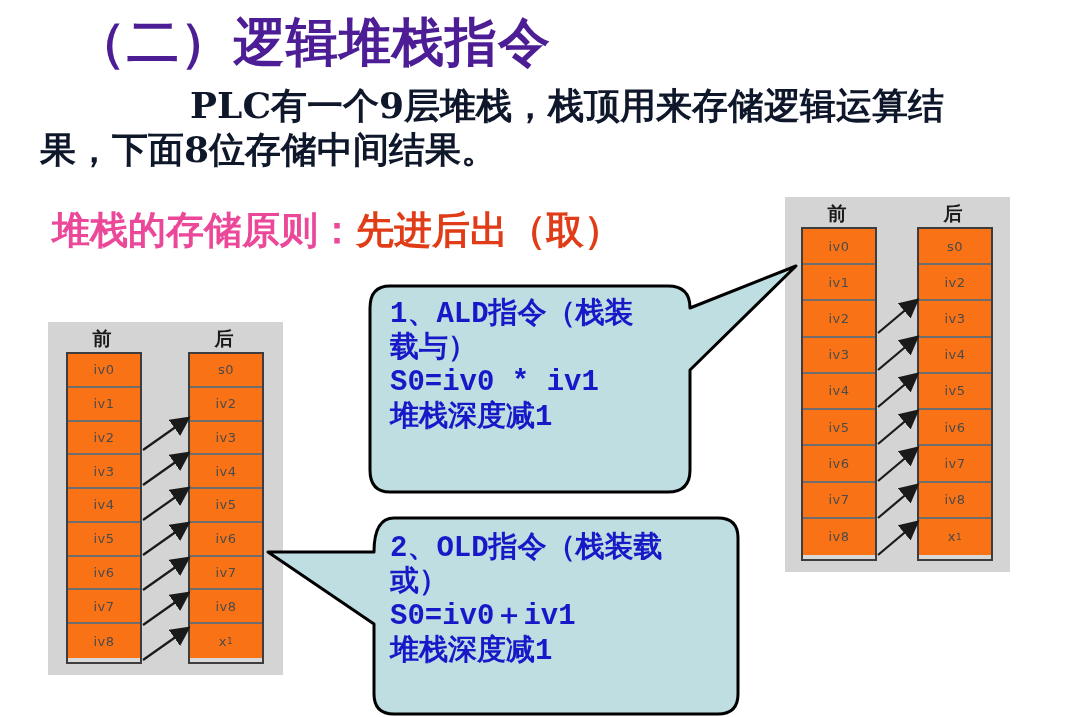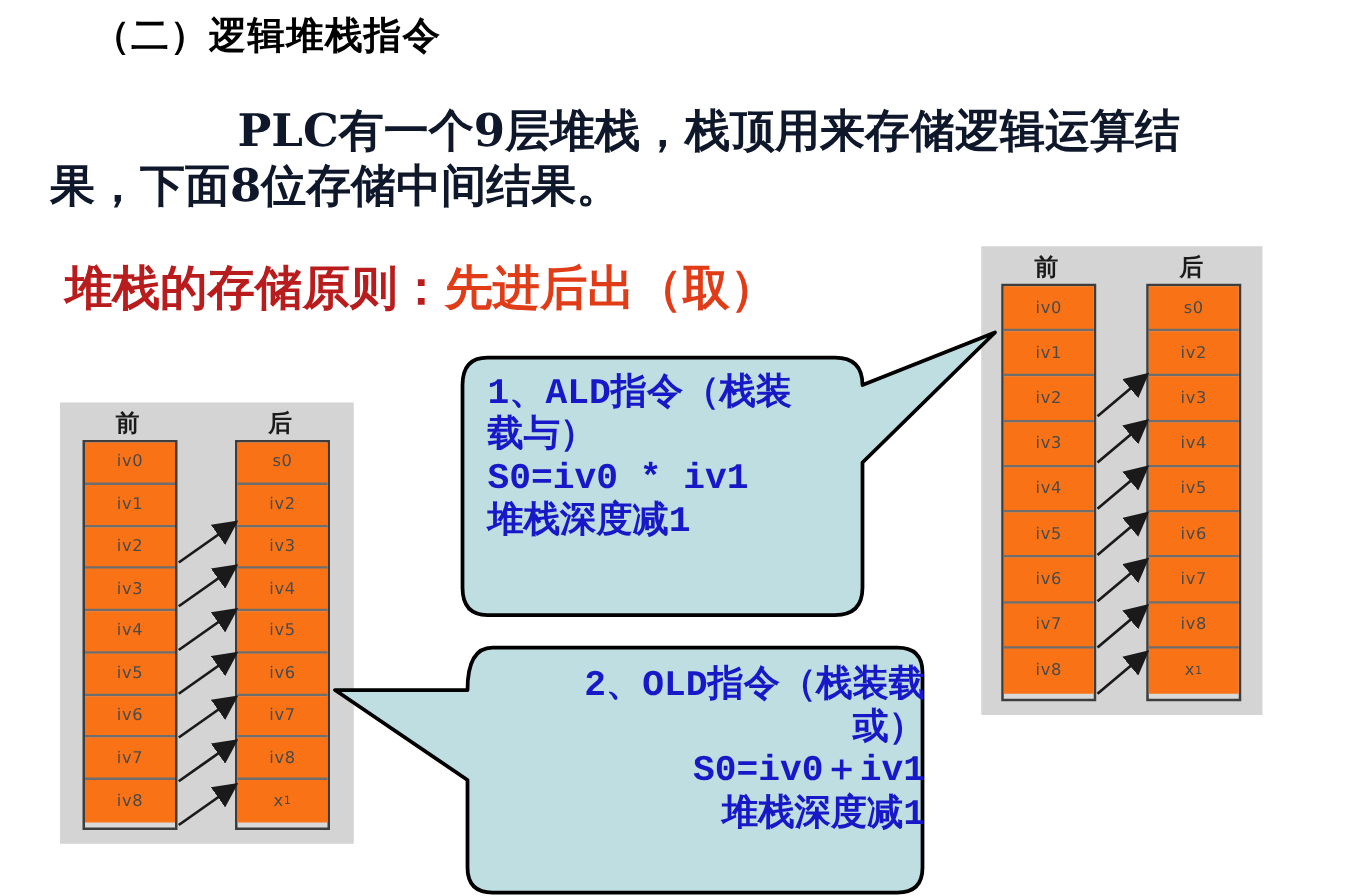--- a/index.html
+++ b/index.html
@@ -8,36 +8,36 @@
     background:#ffffff;
     font-family:"DejaVu Serif","Liberation Serif",serif;
     overflow:hidden;
     position:relative;
   }
   .slide{position:absolute;left:0;top:0;width:1080px;height:717px;}
 
   
   .title{
     position:absolute;left:74px;top:8px;
-    font-size:30px;font-weight:bold;color:#000000;
+    font-size:52px;font-weight:bold;color:#4c1d95;
     letter-spacing:1px;white-space:nowrap;
     font-family:"DejaVu Serif","Liberation Serif",serif;
   }
   .para{
     position:absolute;left:40px;top:84px;width:960px;
     font-size:36px;font-weight:bold;color:#0f172a;
     line-height:1.22;text-indent:150px;
     font-family:"DejaVu Serif","Liberation Serif",serif;
   }
   .principle{
     position:absolute;left:52px;top:205px;
     font-size:38px;font-weight:bold;white-space:nowrap;
     font-family:"DejaVu Serif","Liberation Serif",serif;
   }
-  .principle .k{color:#b91c1c;}
+  .principle .k{color:#ec4899;}
   .principle .v{color:#e03c18;}
 
   
   .panel{
     position:absolute;
     background:#d4d4d4;
     box-sizing:border-box;
   }
   .panel .hdr{
     position:absolute;top:4px;
@@ -184,19 +184,19 @@
     <div class="ctext" style="left:22px;top:14px;width:300px;"><span>1、ALD指令（栈装</span>
 <span>载与）</span>
 <span>S0=iv0 * iv1</span>
 <span>堆栈深度减1</span></div>
   </div>
 
   <div class="callout" style="left:266px;top:512px;width:480px;height:205px;">
     <svg width="480" height="205" viewBox="0 0 480 205">
       <path d="M128,6 H452 Q472,6 472,26 V182 Q472,202 452,202 H128 Q108,202 108,182 V112 L2,40 L108,40 Q108,6 128,6 Z" fill="#bfdee2" stroke="#000000" stroke-width="3" stroke-linejoin="round"></path>
     </svg>
-    <div class="ctext" style="left:124px;top:20px;width:350px;text-align:right;"><span>2、OLD指令（栈装载</span>
+    <div class="ctext" style="left:124px;top:20px;width:350px;"><span>2、OLD指令（栈装载</span>
 <span>或）</span>
 <span>S0=iv0＋iv1</span>
 <span>堆栈深度减1</span></div>
   </div>
 
 </div>
 
 </body></html>

